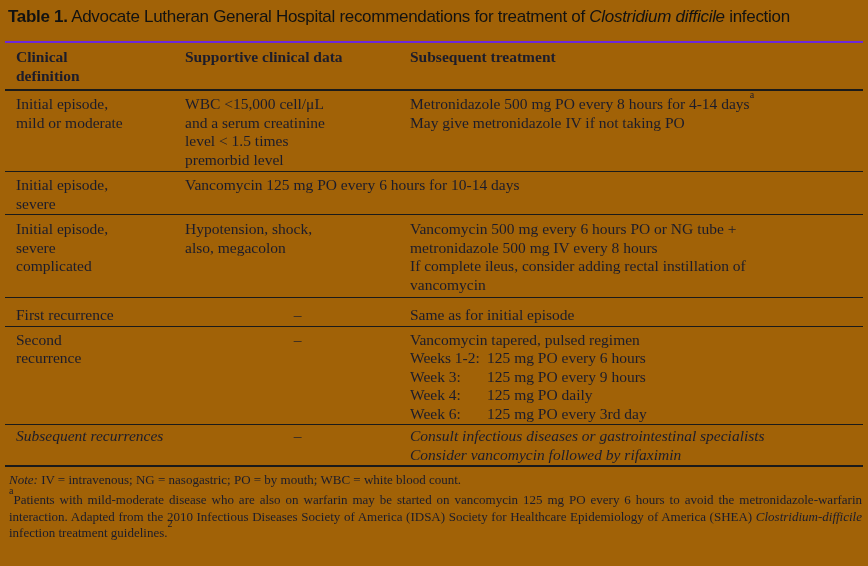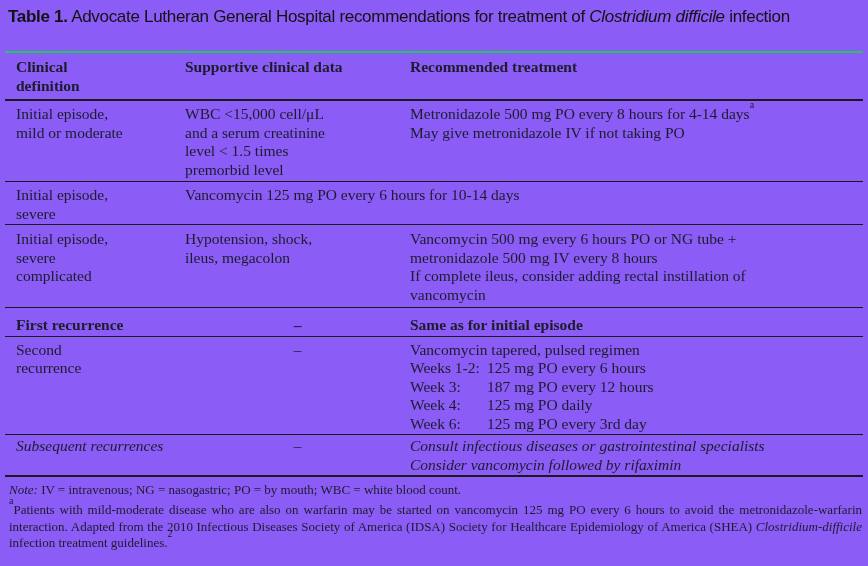--- a/index.html
+++ b/index.html
@@ -1,38 +1,38 @@
 <!DOCTYPE html>
 <html><head>
 <meta charset="utf-8">
 <style>
   html, body { margin: 0; padding: 0; background: #ffffff; }
   .page {
     position: relative;
     width: 868px;
     height: 566px;
-    background: #8b5cf6;
+    background: #a16207;
     font-family: "Liberation Serif", serif;
     color: #1c1c2b;
     overflow: hidden;
     box-sizing: border-box;
   }
   .title {
     font-family: "Liberation Sans", sans-serif;
     font-size: 17px;
     letter-spacing: -0.3px;
     color: #121212;
     padding: 7px 8px 0 8px;
     white-space: nowrap;
   }
   .title .b { font-weight: 700; }
   .title .i { font-style: italic; }
   .tbl {
-    margin: 24px 5px 0 5px;
-    border-top: 2px solid #22c55e;
+    margin: 14px 5px 0 5px;
+    border-top: 2px solid #6d28d9;
     font-size: 15.5px;
     line-height: 18.5px;
   }
   .thead {
     display: flex;
     font-weight: 700;
     padding: 5px 0 4px 0;
     border-bottom: 2px solid #1a1a1a;
   }
   .trow {
@@ -41,21 +41,21 @@
   }
   .trow.last { border-bottom: 2px solid #1a1a1a; font-style: italic; }
   .c1 { width: 180px; padding: 0 6px 0 11px; box-sizing: border-box; flex-shrink: 0; }
   .c2 { width: 225px; box-sizing: border-box; flex-shrink: 0; }
   .c3 { flex: 1; padding-right: 4px; }
   .pre { white-space: pre-line; }
   .dash { text-align: center; }
   .pt1 { padding-top: 4px; padding-bottom: 2px; }
   .pt2 { padding-top: 4px; padding-bottom: 1px; }
   .pt3 { padding-top: 5px; padding-bottom: 3px; }
-  .pt4 { padding-top: 8px; padding-bottom: 1px; font-weight: bold; }
+  .pt4 { padding-top: 8px; padding-bottom: 1px; }
   .pt5 { padding-top: 4px; padding-bottom: 1px; }
   .pt6 { padding-top: 2px; padding-bottom: 1px; }
   sup.mk {
     font-size: 10px;
     line-height: 0;
     position: relative;
     top: -5px;
   }
   .sched { display: flex; }
   .wk { width: 77px; flex-shrink: 0; }
@@ -83,21 +83,21 @@
   <div class="title">
     <span class="b">Table 1.</span><span> Advocate Lutheran General Hospital recommendations for treatment of </span><span class="i">Clostridium difficile</span><span> infection</span>
   </div>
 
   <div class="tbl">
 
     <div class="thead">
       <div class="c1 pre">Clinical
 definition</div>
       <div class="c2">Supportive clinical data</div>
-      <div class="c3">Recommended treatment</div>
+      <div class="c3">Subsequent treatment</div>
     </div>
 
     <div class="trow pt1">
       <div class="c1 pre">Initial episode,
 mild or moderate</div>
       <div class="c2 pre">WBC &lt;15,000 cell/μL
 and a serum creatinine
 level &lt; 1.5 times
 premorbid level</div>
       <div class="c3">
@@ -110,21 +110,21 @@
       <div class="c1 pre">Initial episode,
 severe</div>
       <div class="c3 pre">Vancomycin 125 mg PO every 6 hours for 10-14 days</div>
     </div>
 
     <div class="trow pt3">
       <div class="c1 pre">Initial episode,
 severe
 complicated</div>
       <div class="c2 pre">Hypotension, shock,
-ileus, megacolon</div>
+also, megacolon</div>
       <div class="c3 pre">Vancomycin 500 mg every 6 hours PO or NG tube +
 metronidazole 500 mg IV every 8 hours
 If complete ileus, consider adding rectal instillation of
 vancomycin</div>
     </div>
 
     <div class="trow pt4">
       <div class="c1 pre">First recurrence</div>
       <div class="c2 dash">–</div>
       <div class="c3 pre">Same as for initial episode</div>
@@ -135,21 +135,21 @@
 recurrence</div>
       <div class="c2 dash">–</div>
       <div class="c3">
         <div>Vancomycin tapered, pulsed regimen</div>
         <div class="sched">
           <span class="wk">Weeks 1-2:</span>
             <span>125 mg PO every 6 hours</span>
         </div>
         <div class="sched">
           <span class="wk">Week 3:</span>
-            <span>187 mg PO every 12 hours</span>
+            <span>125 mg PO every 9 hours</span>
         </div>
         <div class="sched">
           <span class="wk">Week 4:</span>
             <span>125 mg PO daily</span>
         </div>
         <div class="sched">
           <span class="wk">Week 6:</span>
             <span>125 mg PO every 3rd day</span>
         </div>
       </div>

